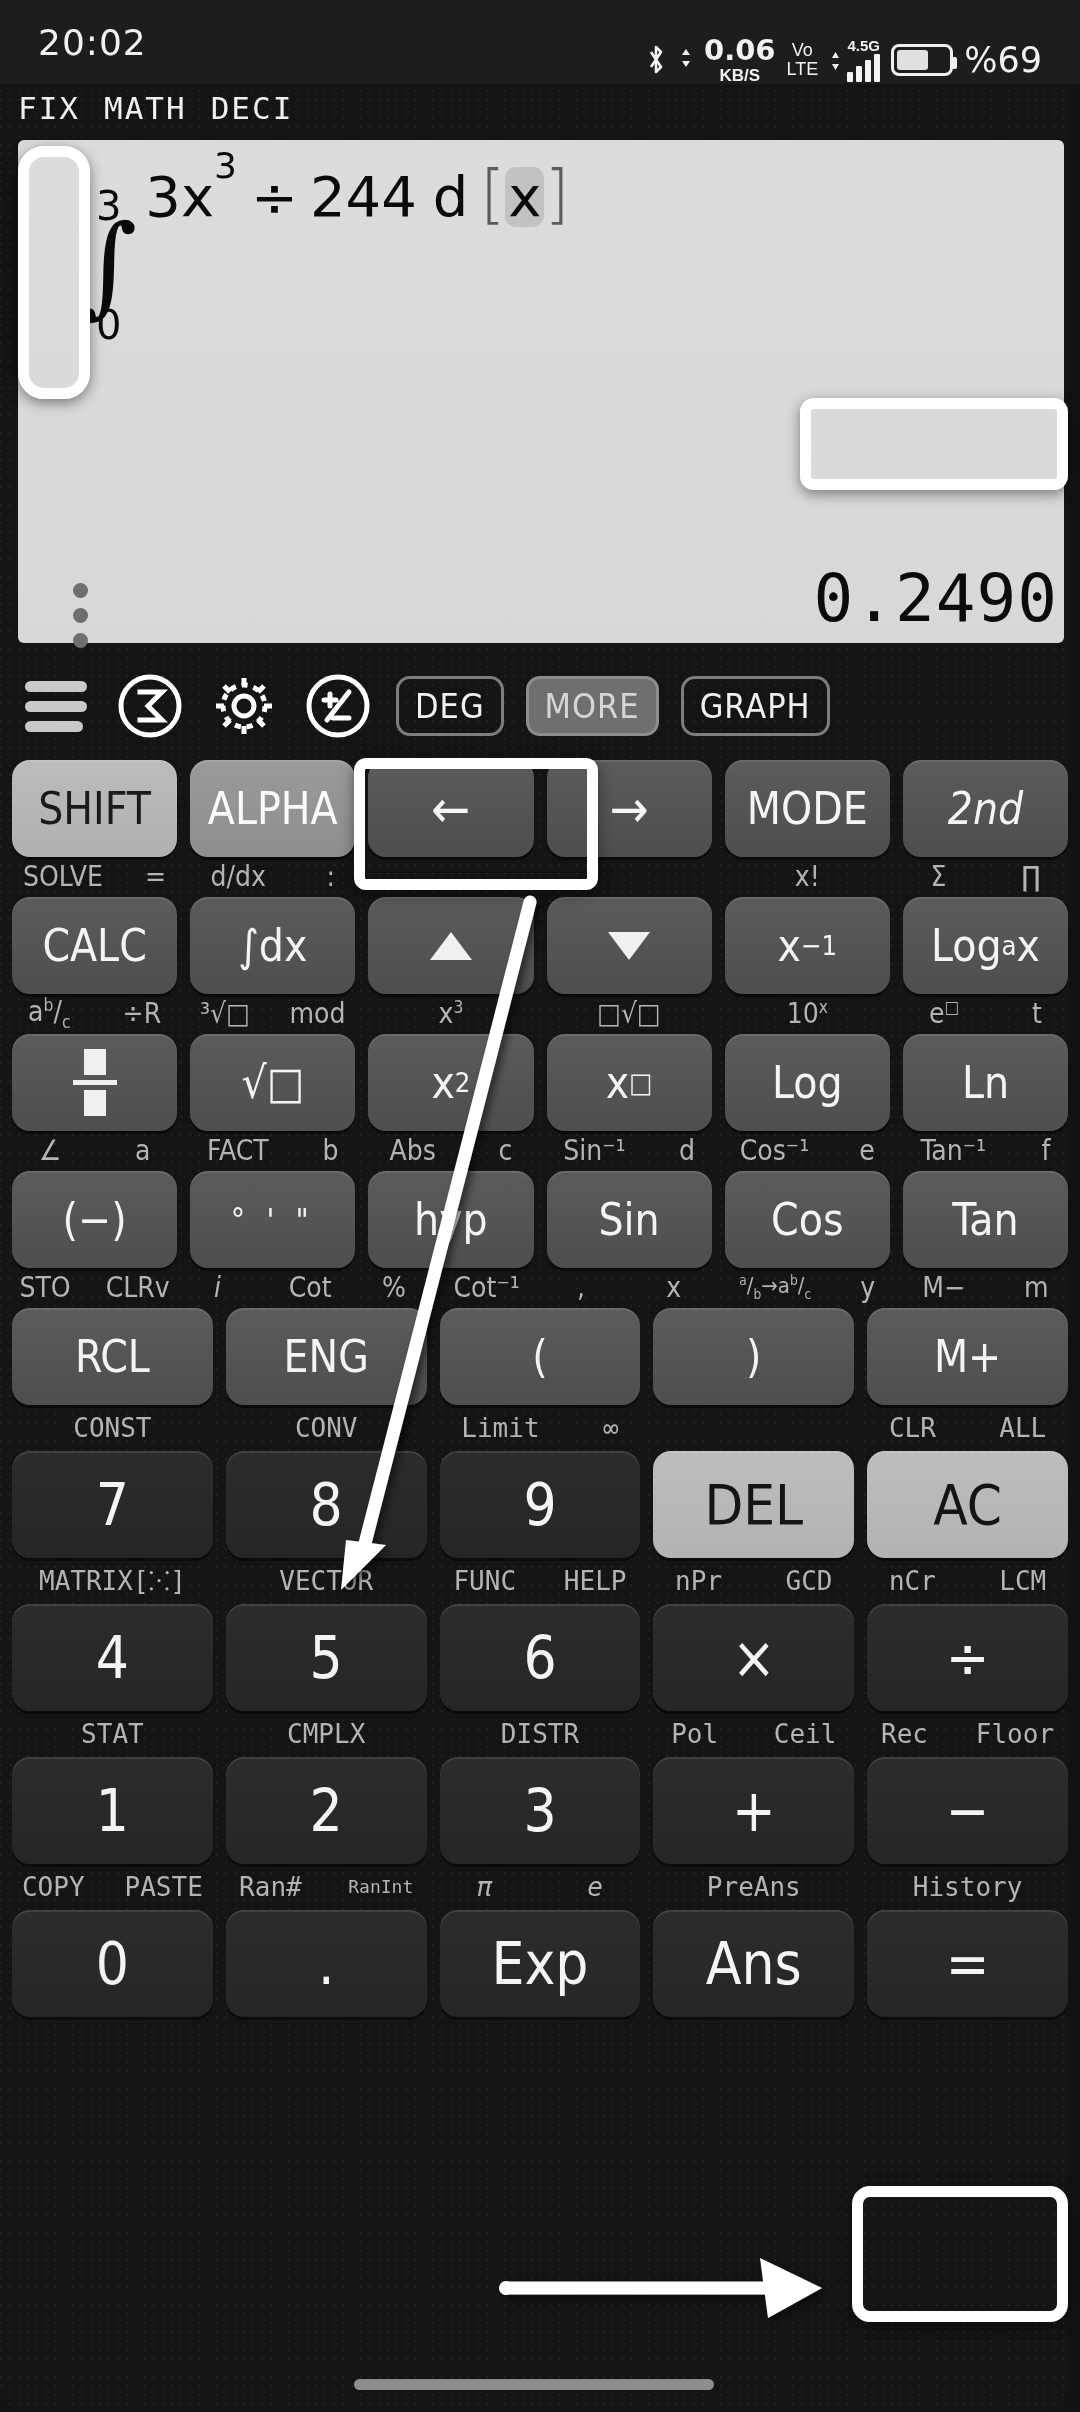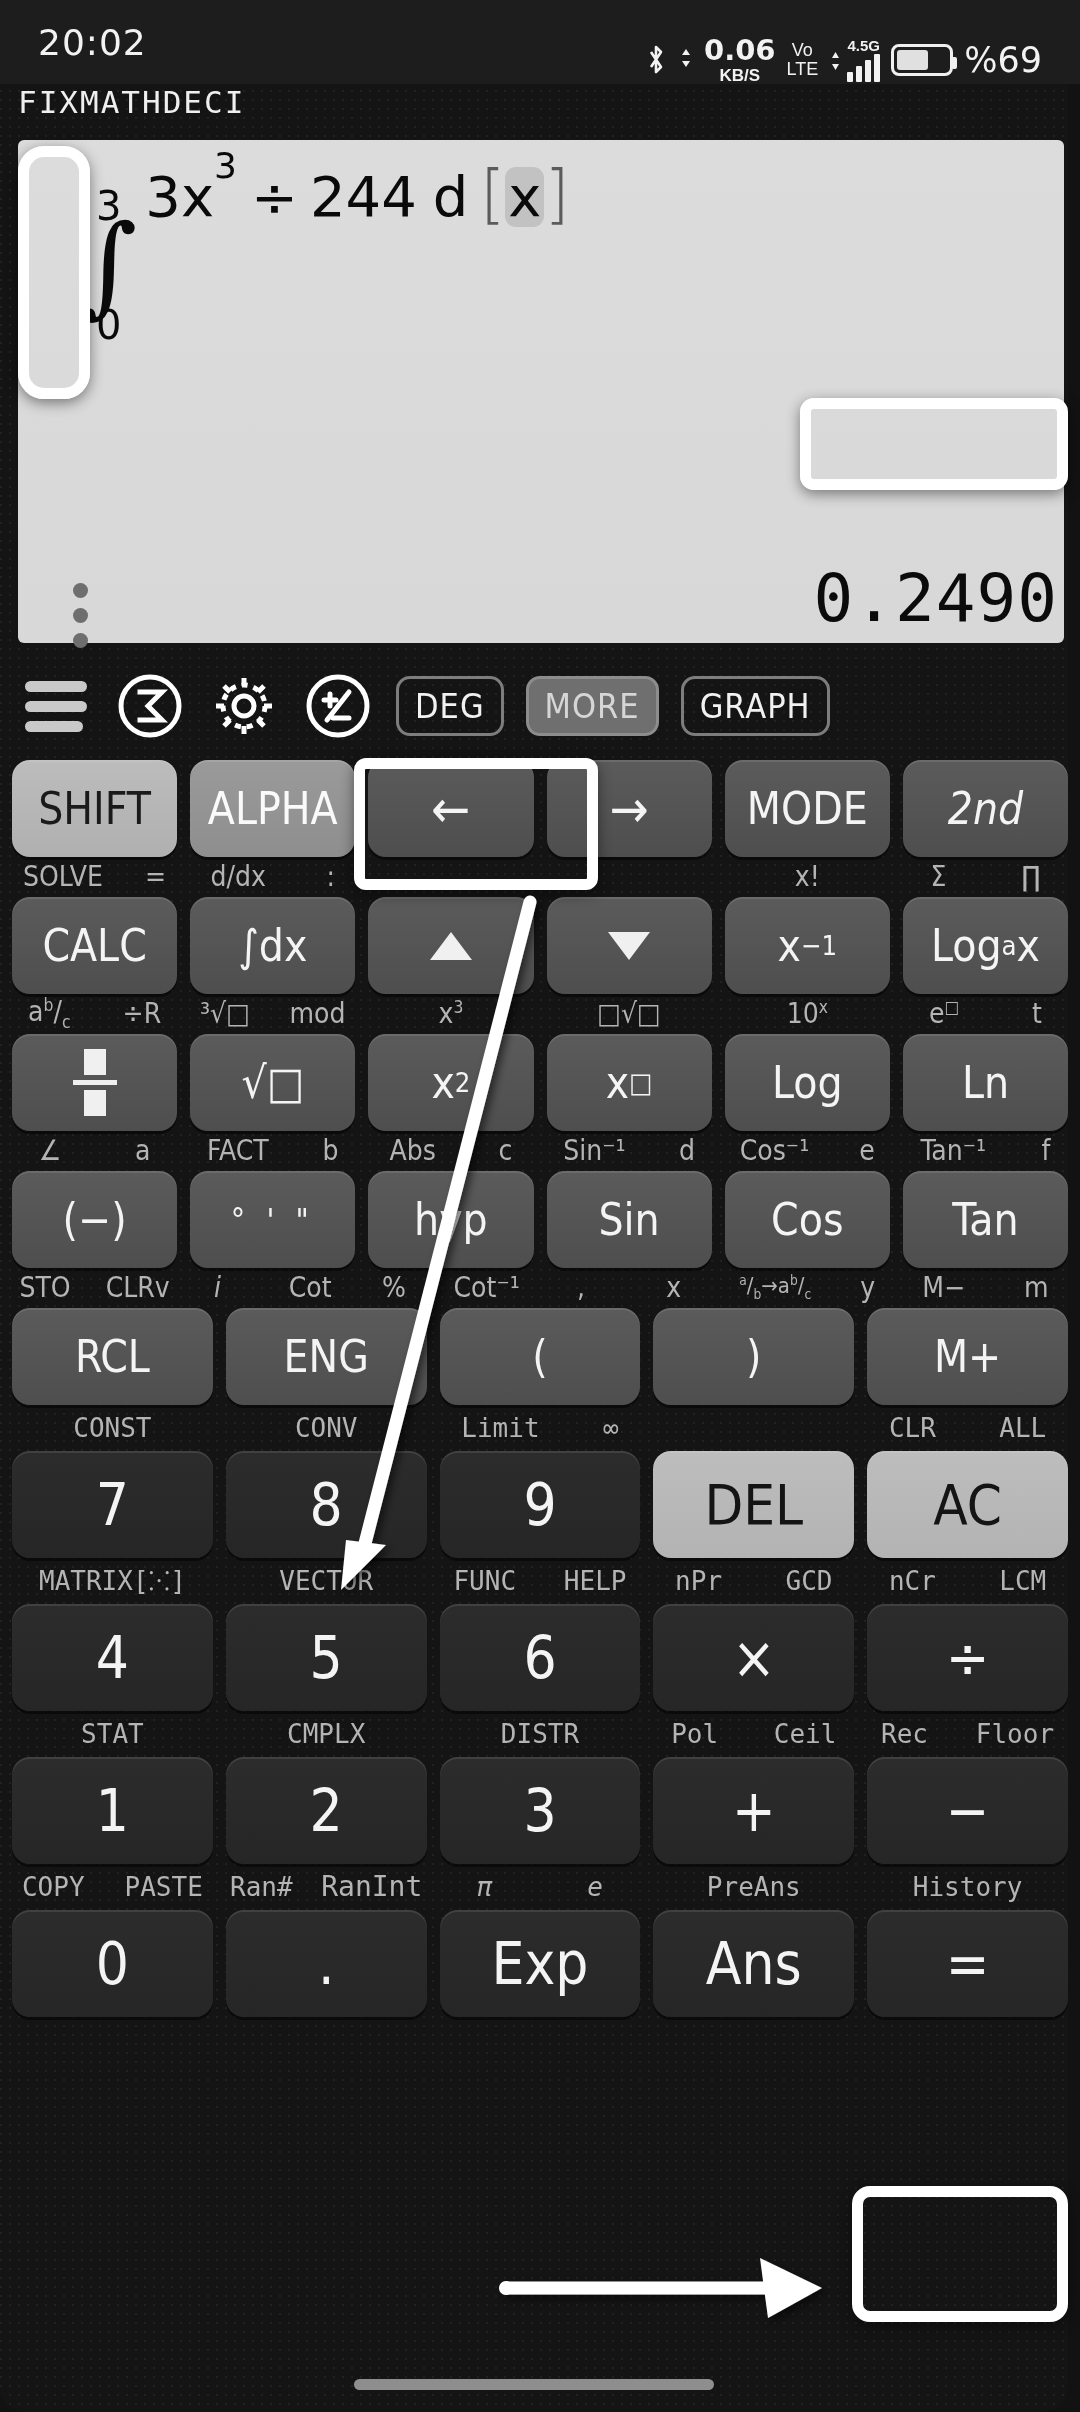--- a/index.html
+++ b/index.html
@@ -33,21 +33,21 @@
   .bars i { width:6px; background:#f2f2f2; display:block; border-radius:1px; }
   .batt { width:62px; height:32px; border:3px solid #f0f0f0; border-radius:8px;
           position:relative; display:flex; align-items:center; padding:3px; }
   .batt::after { content:""; position:absolute; right:-7px; top:10px; width:4px; height:12px;
           background:#f0f0f0; border-radius:0 2px 2px 0; }
   .batt i { display:block; height:100%; width:62%; background:#e0e0e0; border-radius:3px; }
   .st-pct { font-size:35px; font-family:"DejaVu Sans", sans-serif; }
 
   
   .modestrip { position:absolute; left:0; top:84px; width:1080px; height:48px;
-    display:flex; padding-left:18px; }
+    display:flex; align-items:center; padding-left:18px; gap:24px; }
   .modestrip span { color:#efefef; font-size:31px; letter-spacing:2px;
     font-family:"DejaVu Sans Mono", monospace; }
 
   
   .display { position:absolute; left:18px; top:140px; width:1046px; height:503px;
     background:linear-gradient(180deg,#dcdcdc 0%, #d8d8d8 100%); border-radius:6px; }
   .expr { position:absolute; left:62px; top:22px; right:30px;
     color:#0a0a0a; font-size:56px; line-height:1;
     font-family:"DejaVu Sans", sans-serif; white-space:nowrap;
     display:flex; align-items:baseline; }
@@ -486,21 +486,21 @@
       <div class="key">−</div>
     </div>
 
     <div class="lblrow mono" style="height:46px">
       <div class="lblcell">
         <span>COPY</span>
         <span>PASTE</span>
       </div>
       <div class="lblcell">
         <span>Ran#</span>
-        <span style="font-size:28px">RanInt</span>
+        <span style="font-size:18px">RanInt</span>
       </div>
       <div class="lblcell">
         <span class="it">π</span>
         <span class="it">e</span>
       </div>
       <div class="lblcell">
           <span>PreAns</span>
         </div>
       <div class="lblcell">
           <span>History</span>

